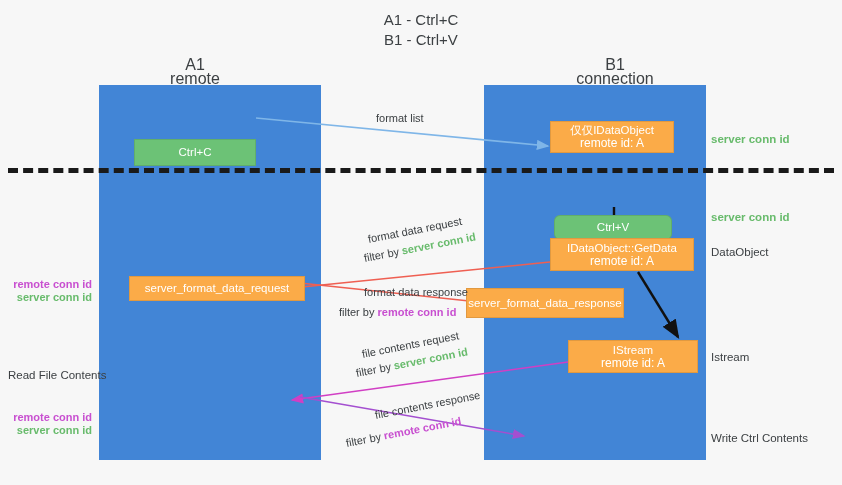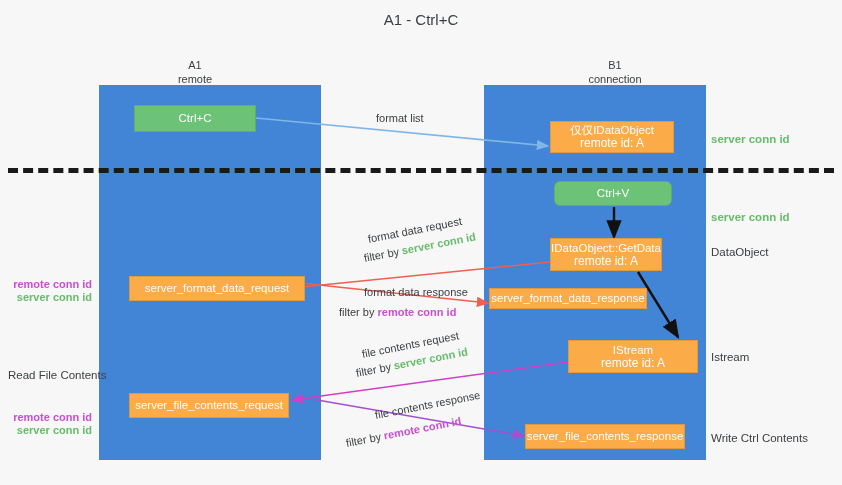--- a/index.html
+++ b/index.html
@@ -29,42 +29,42 @@
     top: 10px;
     width: 842px;
     text-align: center;
     font-size: 15px;
     color: #3c4043;
     line-height: 20px;
   }
   .col-head {
     position: absolute;
     text-align: center;
-    font-size: 11px;
+    font-size: 16px;
     color: #3c4043;
     line-height: 14px;
   }
   .lane {
     position: absolute;
     background: #4285d6;
   }
   .node {
     position: absolute;
     box-sizing: border-box;
     display: flex;
     flex-direction: column;
     align-items: center;
     justify-content: center;
     color: #ffffff;
     font-size: 11.5px;
     line-height: 13px;
     text-align: center;
     border: 1px solid rgba(0,0,0,0.10);
   }
-  .node.green { background: #6cc276; }
+  .node.green { background: #6cc276; margin-top: 34px; }
   .node.orange { background: #fbab48; }
   .node .l2 { font-size: 12px; }
   .edge-label {
     position: absolute;
     font-size: 11px;
     color: #3c4043;
     white-space: nowrap;
     line-height: 14px;
   }
   .edge-label.rot {
@@ -96,20 +96,21 @@
     border-top: 5px dashed #1a1a1a;
   }
 </style>
 </head>
 <body>
 
 <div id="canvas">
 
   <div class="title">
     <div>A1 - Ctrl+C</div>
+    <div>B1 - Ctrl+V</div>
   </div>
 
   <div class="col-head" style="left:135px; top:58px; width:120px;">
     <div>A1</div>
     <div>remote</div>
   </div>
   <div class="col-head" style="left:545px; top:58px; width:140px;">
     <div>B1</div>
     <div>connection</div>
   </div>
@@ -159,45 +160,39 @@
 
   <div class="node orange" style="left:550px; top:121px; width:124px; height:32px;">
     <div>仅仅IDataObject</div>
     <div class="l2">remote id: A</div>
   </div>
 
   <div class="node green" style="left:554px; top:181px; width:118px; height:25px;border-radius:6px;">
     <div>Ctrl+V</div>
   </div>
 
-  <div class="node orange" style="left:550px; top:238px; width:112px; height:33px;">
+  <div class="node orange" style="left:550px; top:238px; width:144px; height:33px;">
     <div>IDataObject::GetData</div>
     <div class="l2">remote id: A</div>
   </div>
 
   <div class="node orange" style="left:129px; top:276px; width:176px; height:25px;">
     <div>server_format_data_request</div>
   </div>
 
-  <div class="node orange" style="left:489px; top:288px; width:158px; height:21px;">
+  <div class="node orange" style="left:466px; top:288px; width:158px; height:30px;">
     <div>server_format_data_response</div>
   </div>
 
   <div class="node orange" style="left:568px; top:340px; width:130px; height:33px;">
     <div>IStream</div>
     <div class="l2">remote id: A</div>
   </div>
 
-  <div class="node orange" style="left:129px; top:393px; width:160px; height:25px;">
-    <div>server_file_contents_request</div>
-  </div>
-
-  <div class="node orange" style="left:525px; top:424px; width:160px; height:25px;">
-    <div>server_file_contents_response</div>
-  </div>
+
 
   <div class="edge-label" style="left:376px; top:111px;">format list</div>
 
   <div class="edge-label rot" style="left:368px; top:232px;">format data request</div>
   <div class="edge-label rot" style="left:364px; top:251px;"><span>filter by </span><span class="green-txt">server conn id</span></div>
 
   <div class="edge-label" style="left:364px; top:285px;">format data response</div>
   <div class="edge-label" style="left:339px; top:305px;"><span>filter by </span><span class="purple-txt">remote conn id</span></div>
 
   <div class="edge-label rot" style="left:362px; top:347px;">file contents request</div>

